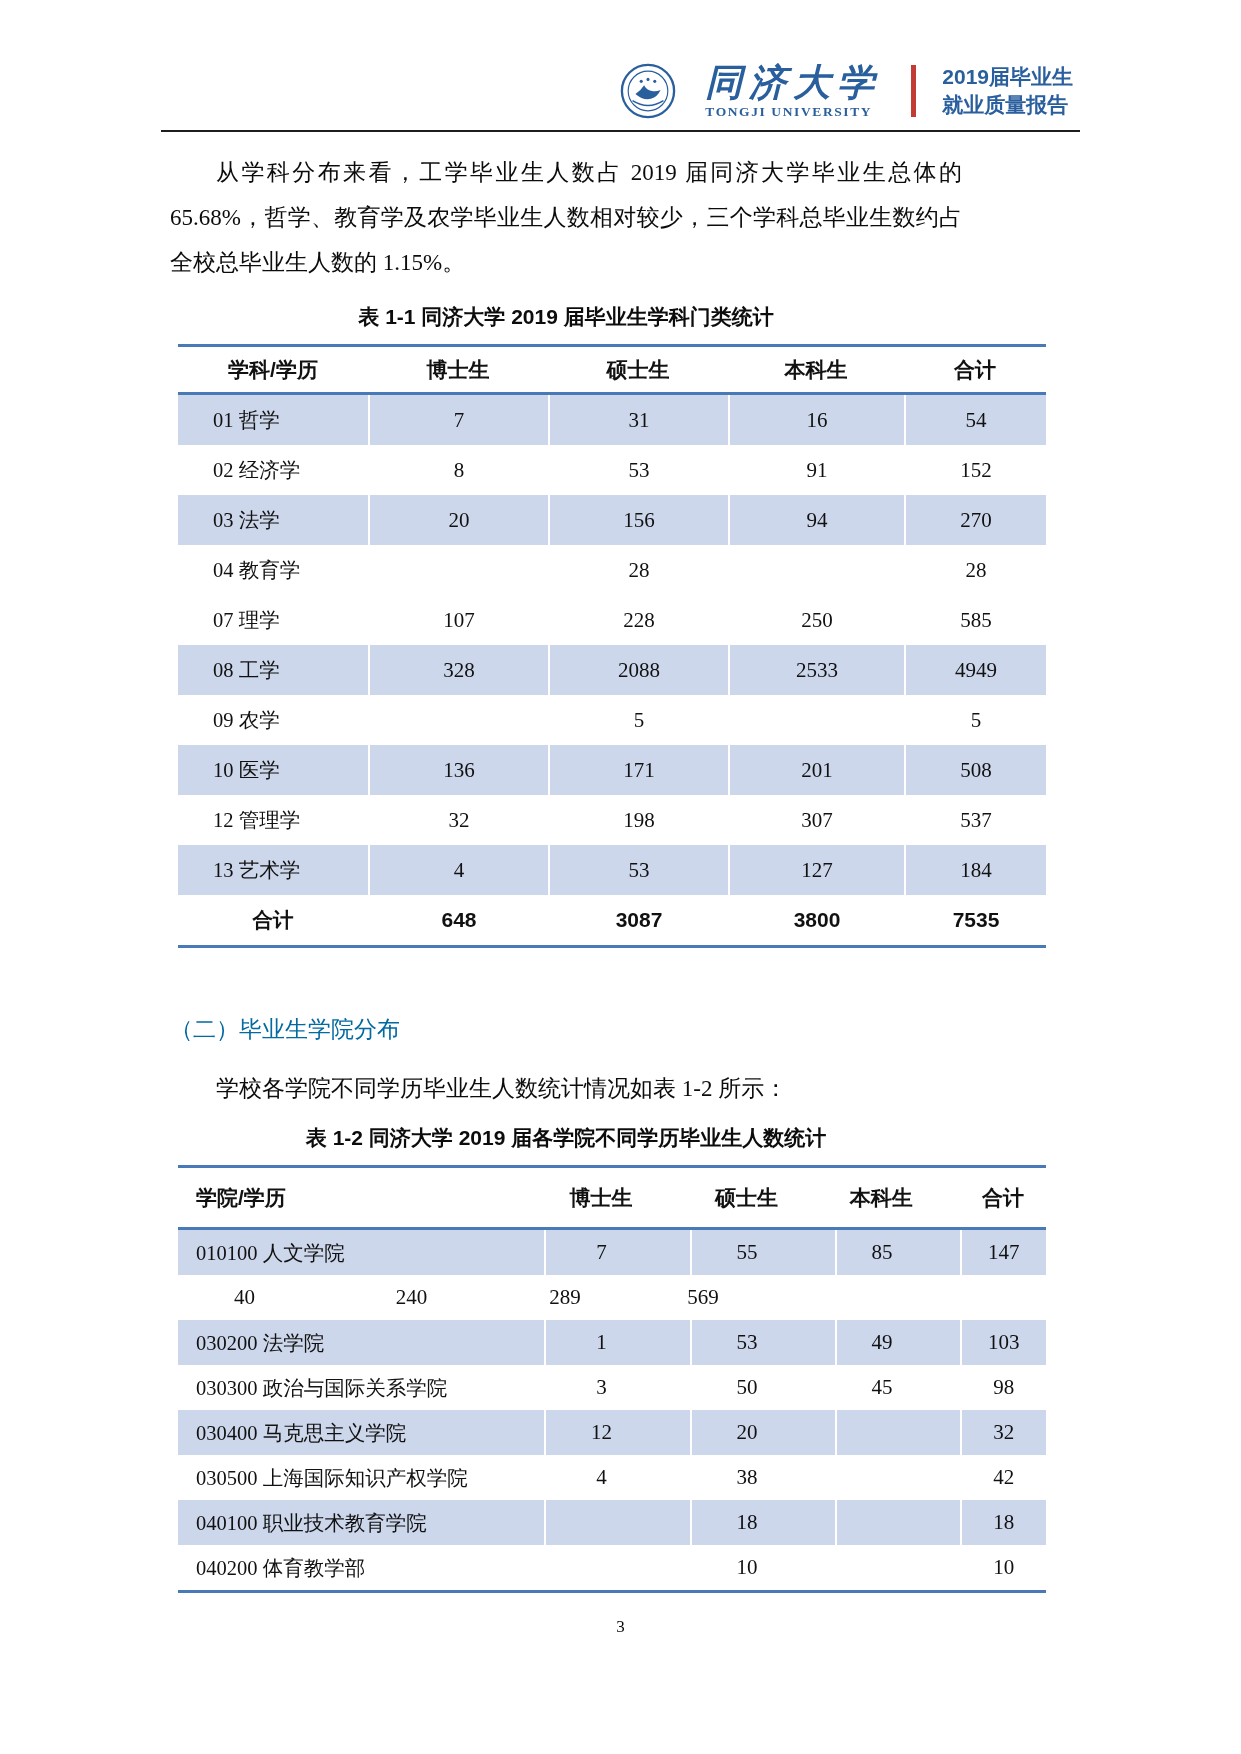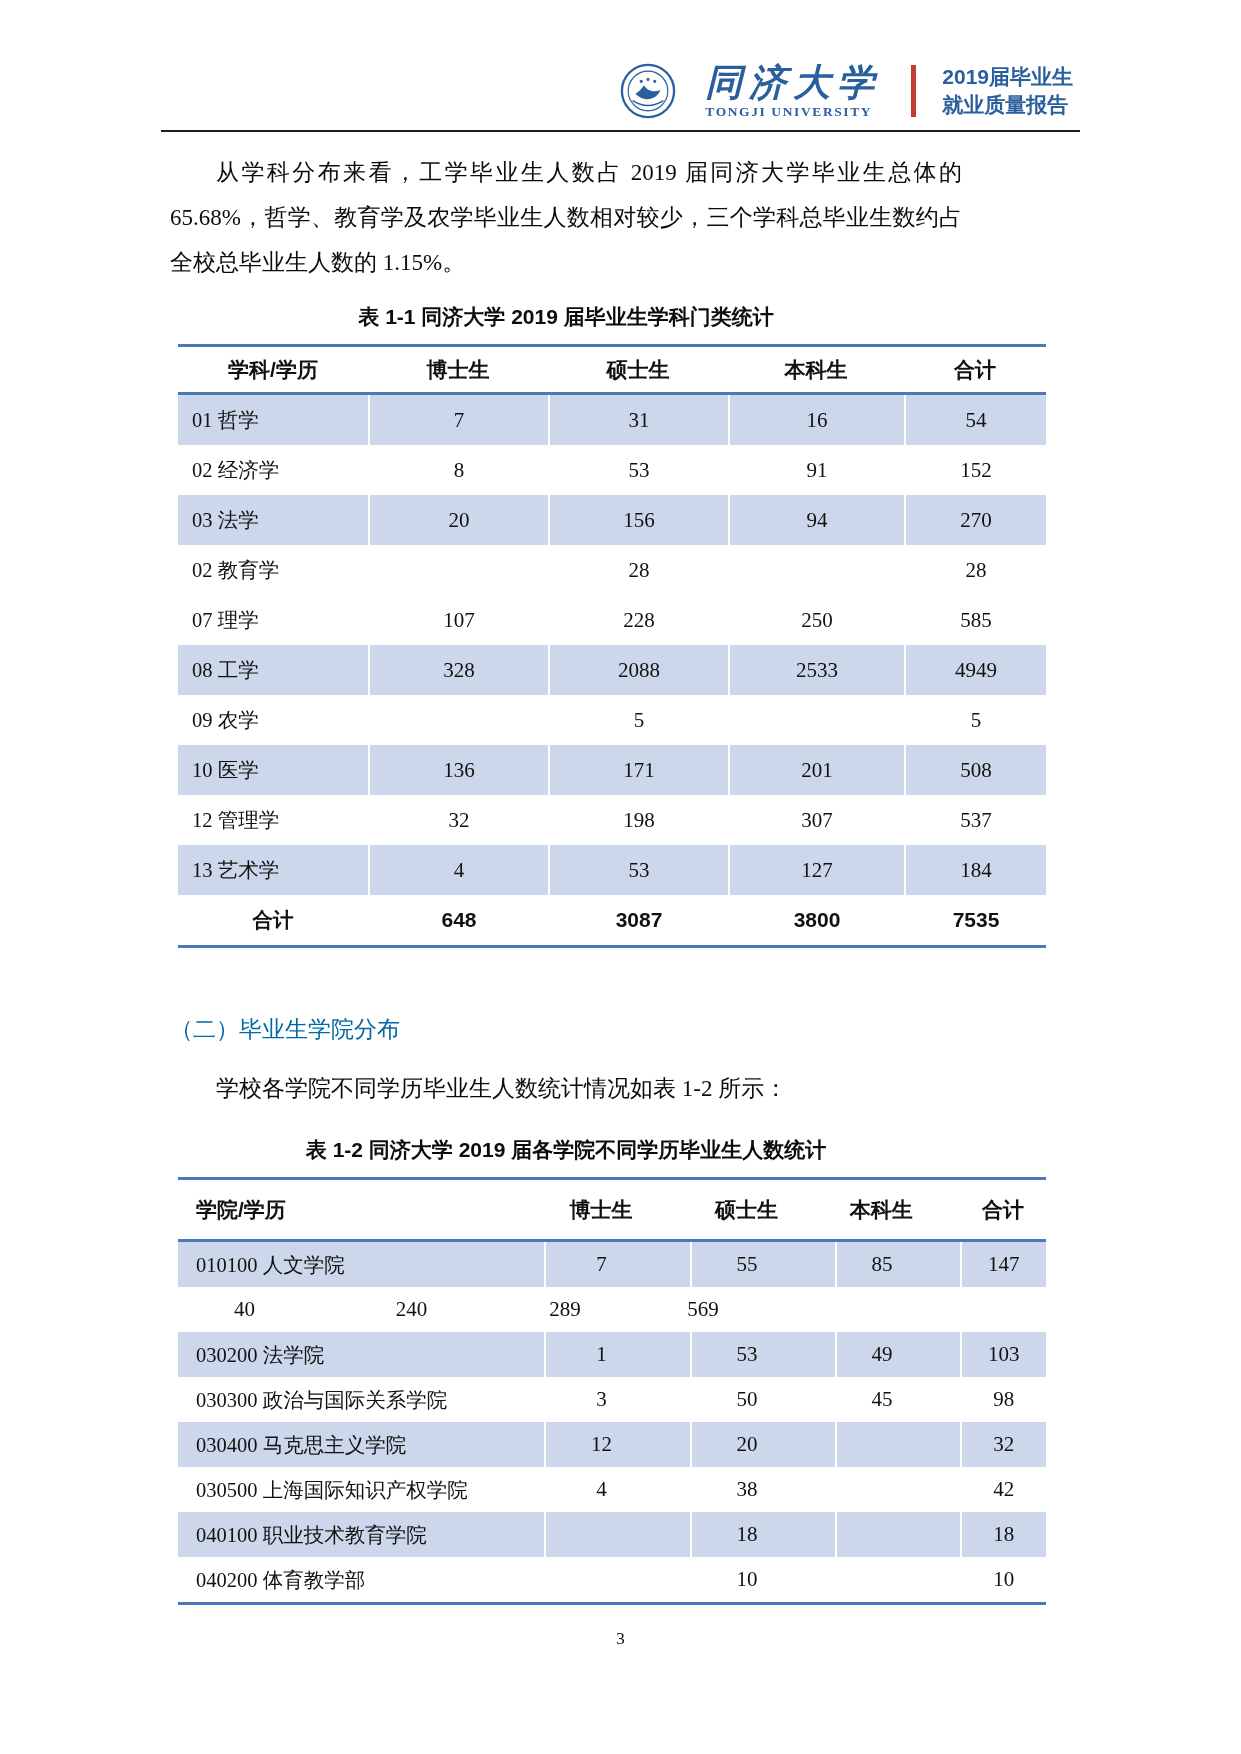--- a/index.html
+++ b/index.html
@@ -17,30 +17,30 @@
   .red-bar { width:5px; height:52px; background:var(--accent-red); margin:0 10px 0 14px; }
   .report-title { color:var(--tongji-blue); font-family:"Liberation Sans","DejaVu Sans",sans-serif; font-weight:700; font-size:21px; line-height:1.35; }
   .hdr-rule { margin:10px 0 0 161px; width:919px; border-bottom:2.5px solid #1d1d1f; }
 
   
   .body-para { margin:18px 0 0 170px; width:792px; font-size:23px; line-height:45px; text-align:justify; text-indent:2em; color:#0c0c0c; }
   .tbl-title { margin-left:170px; width:792px; text-align:center; font-family:"Liberation Sans","DejaVu Sans",sans-serif; font-weight:700; font-size:21px; color:#0c0c0c; }
   .tbl-title.first { margin-top:18px; }
   .sec-heading { margin:66px 0 0 170px; font-size:23px; color:#0369a1; }
   .para2 { margin:28px 0 0 170px; width:792px; font-size:23px; text-indent:2em; color:#0c0c0c; }
-  .tbl-title.second { margin-top:32px; }
+  .tbl-title.second { margin-top:20px; }
 
   
   .dtable { margin-left:178px; width:868px; border-top:3px solid var(--tbl-blue); border-bottom:3px solid var(--tbl-blue); margin-top:13px; }
   .trow { display:flex; align-items:stretch; }
   .trow.shaded { background:var(--row-shade); }
   .trow.thead { border-bottom:3px solid var(--tbl-blue); background:#fff; }
   .cell { display:flex; align-items:center; justify-content:center; font-size:21px; }
   .trow:not(.thead) .cell + .cell { border-left:2px solid #fff; }
-  .cell.lbl { justify-content:flex-start; padding-left:14px; font-size:20.5px; }
+  .cell.lbl { justify-content:flex-start; padding-left:35px; font-size:20.5px; }
   .thead .cell { font-family:"Liberation Sans","DejaVu Sans",sans-serif; font-weight:700; font-size:21px; }
   .ttotal .cell { font-weight:700; font-family:"Liberation Sans","DejaVu Sans",sans-serif; }
   .ttotal .cell.lbl { justify-content:center; padding-left:0; }
 
   .t1 .trow { height:50px; }
   .t1 .trow.thead { height:48px; }
   .t1 .c0{width:190px;} .t1 .c1{width:180px;} .t1 .c2{width:180px;} .t1 .c3{width:176px;} .t1 .c4{width:142px;}
   .t1 .thead .c0 { justify-content:center; padding-left:0; }
 
   .t2 .trow { height:45px;gap:33px; }
@@ -109,21 +109,21 @@
         <div class="cell c4">152</div>
       </div>
       <div class="trow shaded">
         <div class="cell c0 lbl">03 法学</div>
         <div class="cell c1">20</div>
         <div class="cell c2">156</div>
         <div class="cell c3">94</div>
         <div class="cell c4">270</div>
       </div>
       <div class="trow">
-        <div class="cell c0 lbl">02 教育学</div>
+        <div class="cell c0 lbl">04 教育学</div>
         <div class="cell c1"></div>
         <div class="cell c2">28</div>
         <div class="cell c3"></div>
         <div class="cell c4">28</div>
       </div>
       <div class="trow">
         <div class="cell c0 lbl">07 理学</div>
         <div class="cell c1">107</div>
         <div class="cell c2">228</div>
         <div class="cell c3">250</div>

